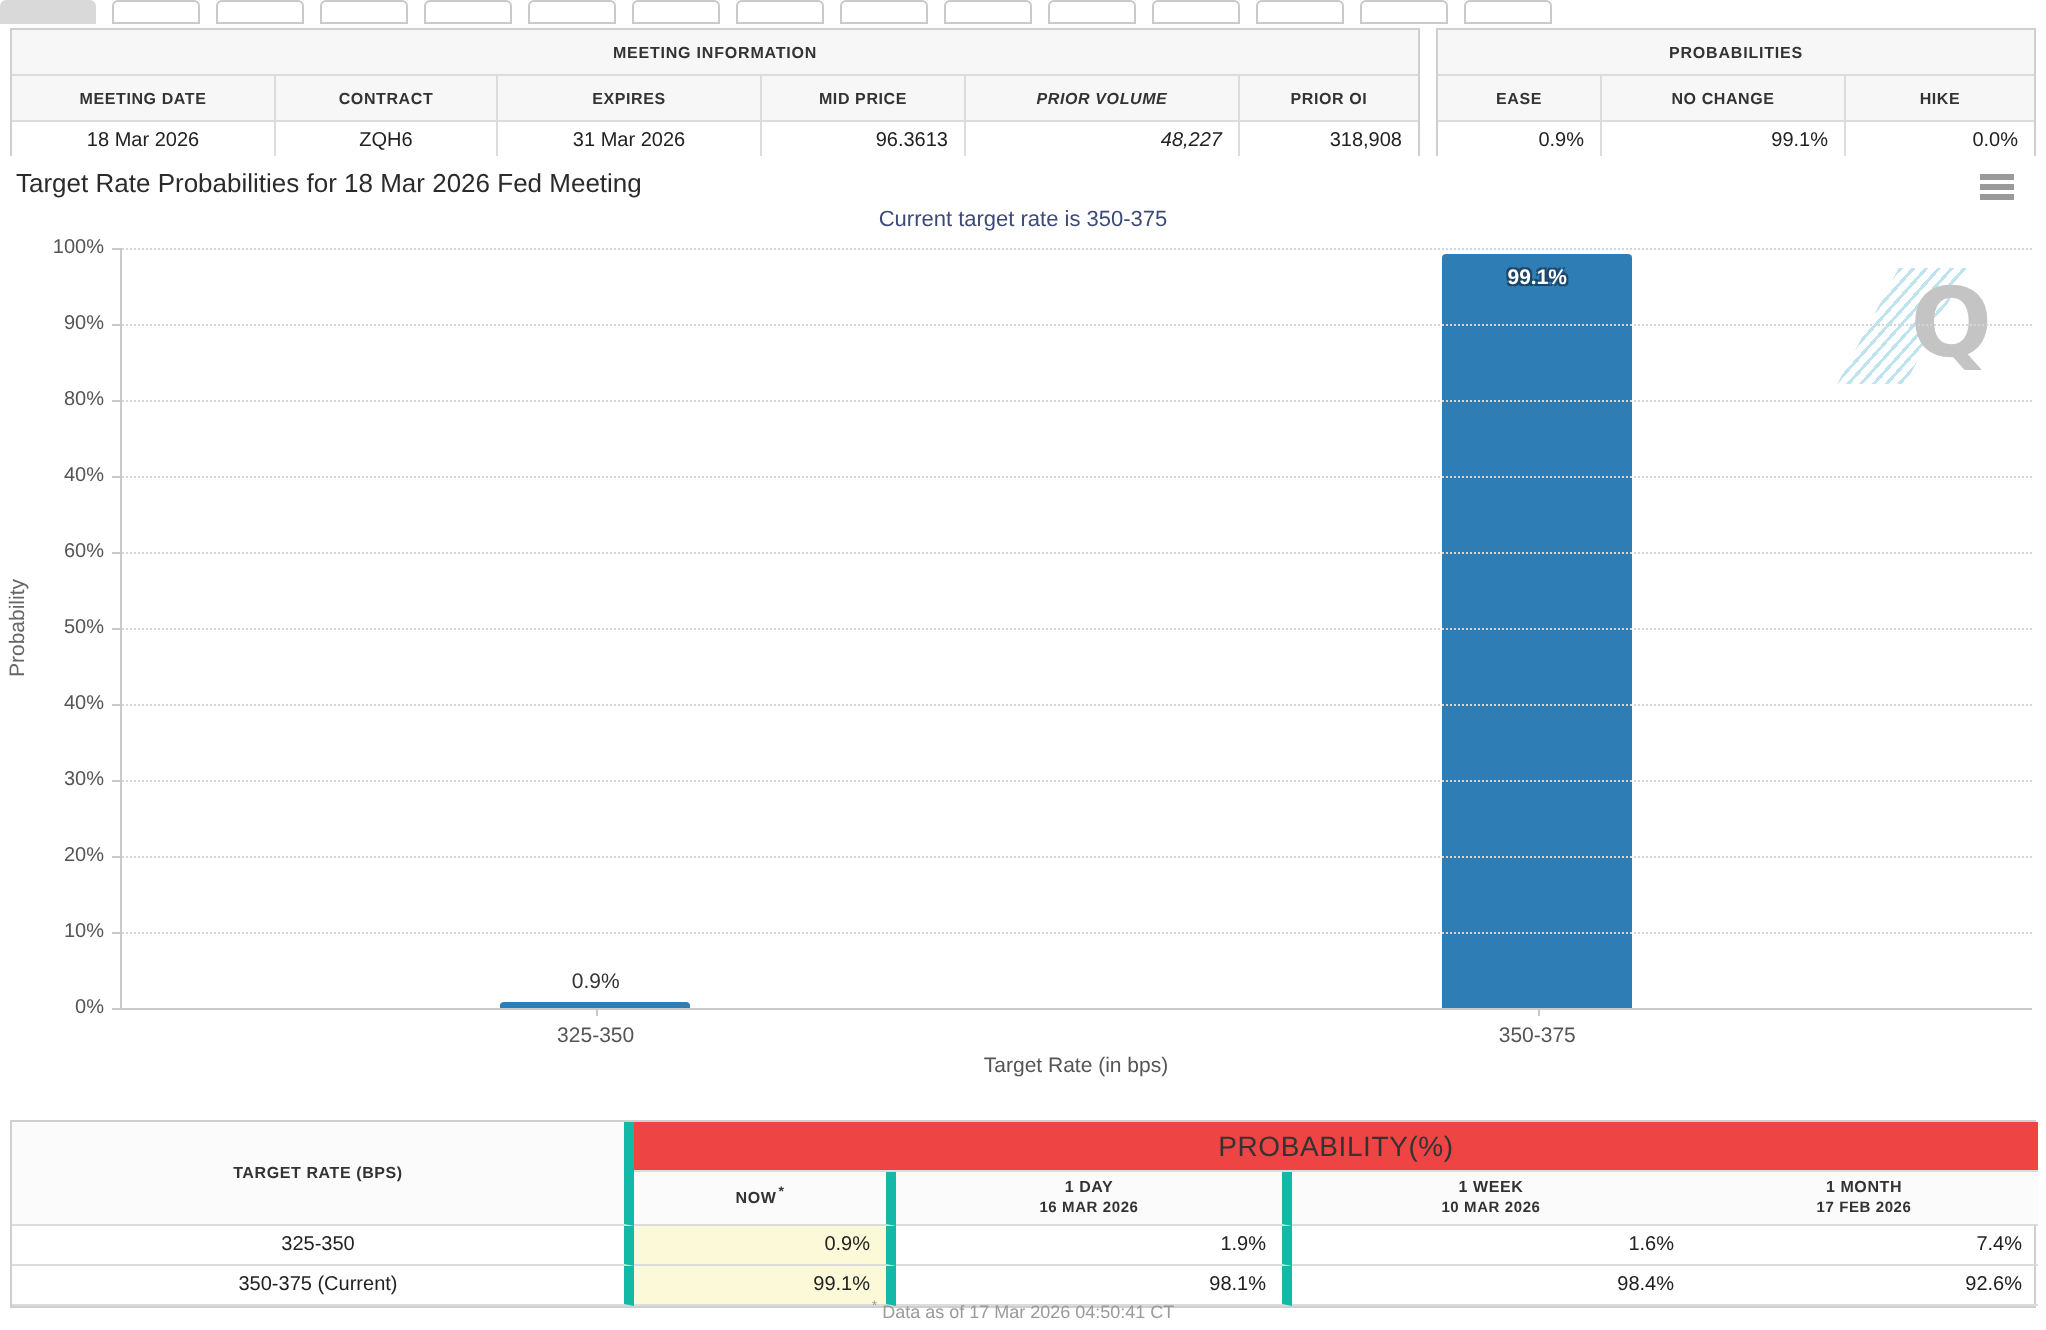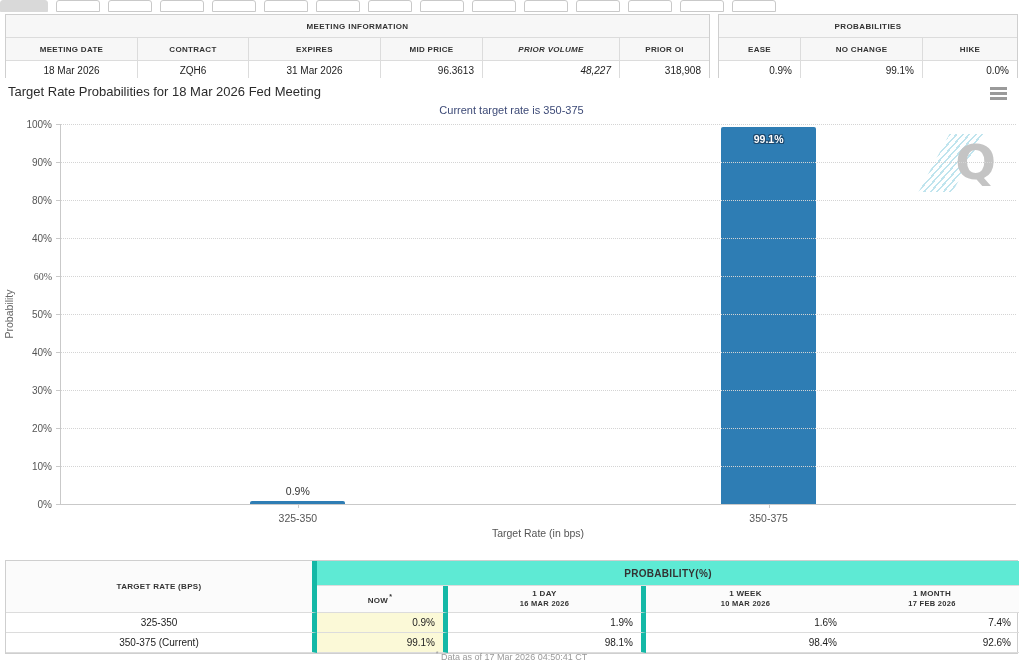--- a/index.html
+++ b/index.html
@@ -65,22 +65,22 @@
 
   
   .history { position:absolute; top:560px; left:5px; width:1013px;
              display:grid; grid-template-columns:311px 131px 198px 199px 174px;
              grid-template-rows:25px 27px 20px 20px;
              border:1px solid #cfcfcf; background:#fff; }
   .history > div { border-right:5px solid #14b8a6; border-bottom:1px solid #dcdcdc;
                    display:flex; align-items:center; justify-content:center; overflow:hidden; }
   .h-rate-header { grid-column:1; grid-row:1 / 3; background:#fbfbfb;
                    font-size:8px; font-weight:bold; letter-spacing:.3px; color:#333; }
-  .h-group { grid-column:2 / 6; grid-row:1; background:#5eead4; border-right:none !important;
-             font-size:10px; font-weight:bold; letter-spacing:.3px; color:#333; }
+  .h-group { grid-column:2 / 6; grid-row:1; background:#ef4444; border-right:none !important;
+             font-size:14px; font-weight:normal; letter-spacing:.3px; color:#333; }
   .h-sub { grid-row:2; background:#fbfbfb; flex-direction:column; line-height:1.25;
            font-size:8px; font-weight:bold; letter-spacing:.3px; color:#333; text-align:center; }
   .h-sub .sub2 { font-size:7.5px; }
   .h-sub sup { font-size:7px; margin-left:1px; }
   .hcell { font-size:10px; color:#222; justify-content:flex-end !important; padding-right:8px; }
   .hcell.rate { justify-content:center !important; padding-right:0; }
   .hcell.now { background:#fbf9d7; }
   .history > div:nth-last-child(1), .h-group ~ .h-sub:last-of-type { border-right:none; }
   .history > div:nth-child(5n) { border-right:none; }
   .no-rb { border-right:none !important; }
@@ -186,21 +186,21 @@
         <span class="ytick-label" style="top: 90%;">10%</span>
         <div class="ytick-mark" style="top: 90%;"></div>
         <span class="ytick-label" style="top: 80%;">20%</span>
         <div class="ytick-mark" style="top: 80%;"></div>
         <span class="ytick-label" style="top: 70%;">30%</span>
         <div class="ytick-mark" style="top: 70%;"></div>
         <span class="ytick-label" style="top: 60%;">40%</span>
         <div class="ytick-mark" style="top: 60%;"></div>
         <span class="ytick-label" style="top: 50%;">50%</span>
         <div class="ytick-mark" style="top: 50%;"></div>
-        <span class="ytick-label" style="top: 40%; font-family: Liberation Serif, serif;">60%</span>
+        <span class="ytick-label" style="top: 40%;">60%</span>
         <div class="ytick-mark" style="top: 40%;"></div>
         <span class="ytick-label" style="top: 30%;">40%</span>
         <div class="ytick-mark" style="top: 30%;"></div>
         <span class="ytick-label" style="top: 20%;">80%</span>
         <div class="ytick-mark" style="top: 20%;"></div>
         <span class="ytick-label" style="top: 10%;">90%</span>
         <div class="ytick-mark" style="top: 10%;"></div>
         <span class="ytick-label" style="top: 0%;">100%</span>
         <div class="ytick-mark" style="top: 0%;"></div>
       </div>

